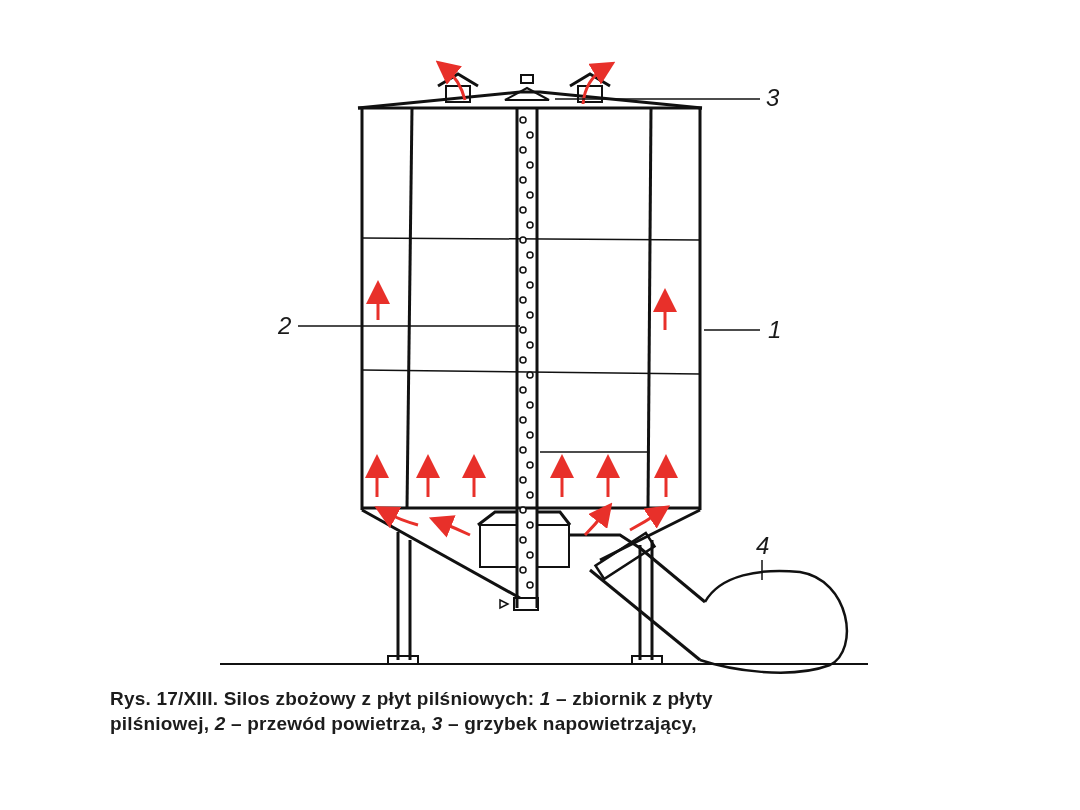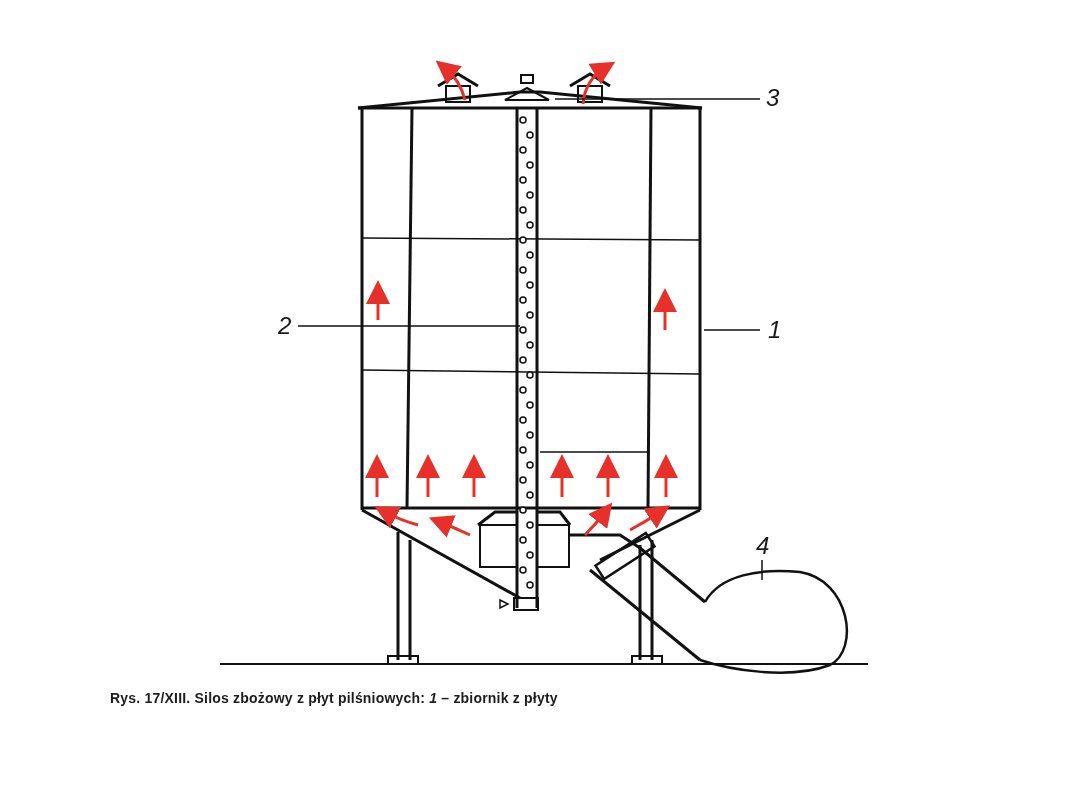--- a/index.html
+++ b/index.html
@@ -1,19 +1,19 @@
 <!DOCTYPE html>
 <html><head>
 <meta charset="utf-8">
 <style>
   html,body{margin:0;padding:0;background:#ffffff;}
   body{width:1080px;height:810px;position:relative;overflow:hidden;font-family:"Liberation Sans",sans-serif;}
   #diagram{position:absolute;left:0;top:0;width:1080px;height:690px;}
   .lbl{position:absolute;font-family:"Liberation Sans",sans-serif;font-style:italic;font-size:24px;color:#1a1a1a;}
-  #caption{position:absolute;left:110px;top:686px;width:900px;font-size:14px;line-height:25px;color:#1c1c1c;font-weight:bold;letter-spacing:0.2px;}
+  #caption{position:absolute;left:110px;top:686px;width:900px;font-size:19px;line-height:25px;color:#1c1c1c;font-weight:bold;letter-spacing:0.2px;}
   #caption i{font-weight:bold;}
 </style>
 </head>
 <body>
 
 <svg id="diagram" viewBox="0 0 1080 690" width="1080" height="690">
   <defs>
     <marker id="ah" markerWidth="8" markerHeight="8" refX="4" refY="4" orient="auto" markerUnits="strokeWidth">
       <path d="M0,0 L8,4 L0,8 z" fill="#e8302a"></path>
     </marker>
@@ -132,13 +132,14 @@
   </g>
 </svg>
 
 <span class="lbl" style="left:766px;top:84px;">3</span>
 <span class="lbl" style="left:278px;top:312px;">2</span>
 <span class="lbl" style="left:768px;top:316px;">1</span>
 <span class="lbl" style="left:756px;top:532px;">4</span>
 
 <div id="caption">
   <div><span>Rys. 17/XIII. Silos zbożowy z płyt pilśniowych: </span><i>1</i><span> – zbiornik z płyty</span></div>
+  <div><span>pilśniowej, </span><i>2</i><span> – przewód powietrza, </span><i>3</i><span> – grzybek napowietrzający,</span></div>
 </div>
 
 </body></html>

